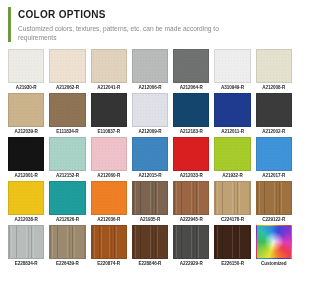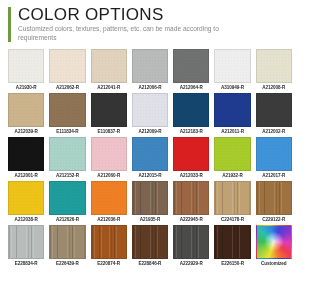--- a/index.html
+++ b/index.html
@@ -12,21 +12,21 @@
   .page { width:300px; height:300px; position:relative; padding:0; }
 
   
   .header { display:flex; padding:7px 10px 0 8px; }
   .accent-bar {
     width:3px; min-width:3px; align-self:stretch;
     background:#6e9b3c; margin-right:7px;
   }
   .head-text { flex:1; padding-top:1px; }
   .title {
-    font-size:17px; font-weight:normal; color:#1d1d1d;
+    font-size:10px; font-weight:bold; color:#1d1d1d;
     letter-spacing:.3px; line-height:13px;
   }
   .subtitle {
     font-size:6.6px; color:#8a8a8a; line-height:9px;
     margin-top:2.5px; max-width:232px;
   }
 
   
   .grid {
     margin-top:7px; padding:0 8px;

